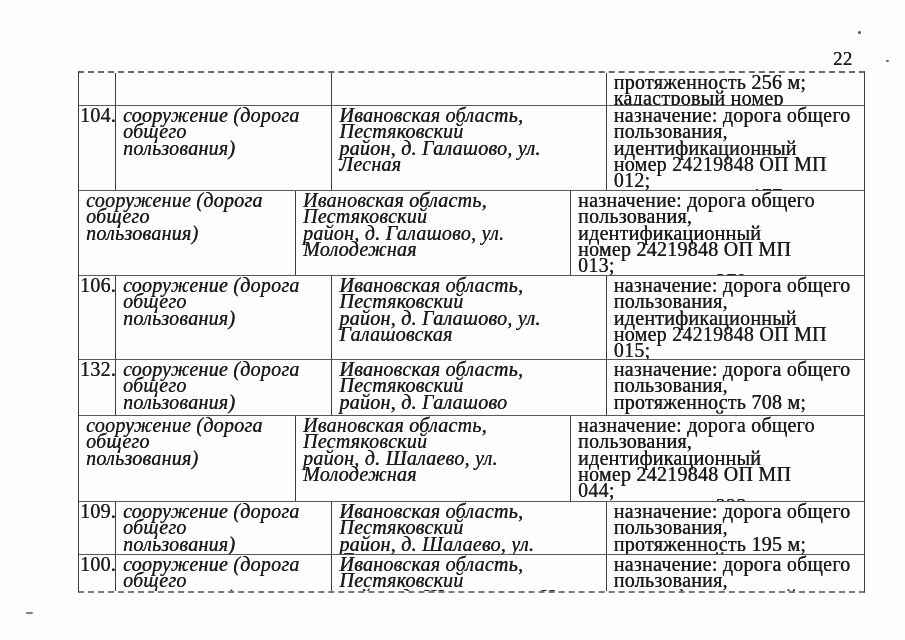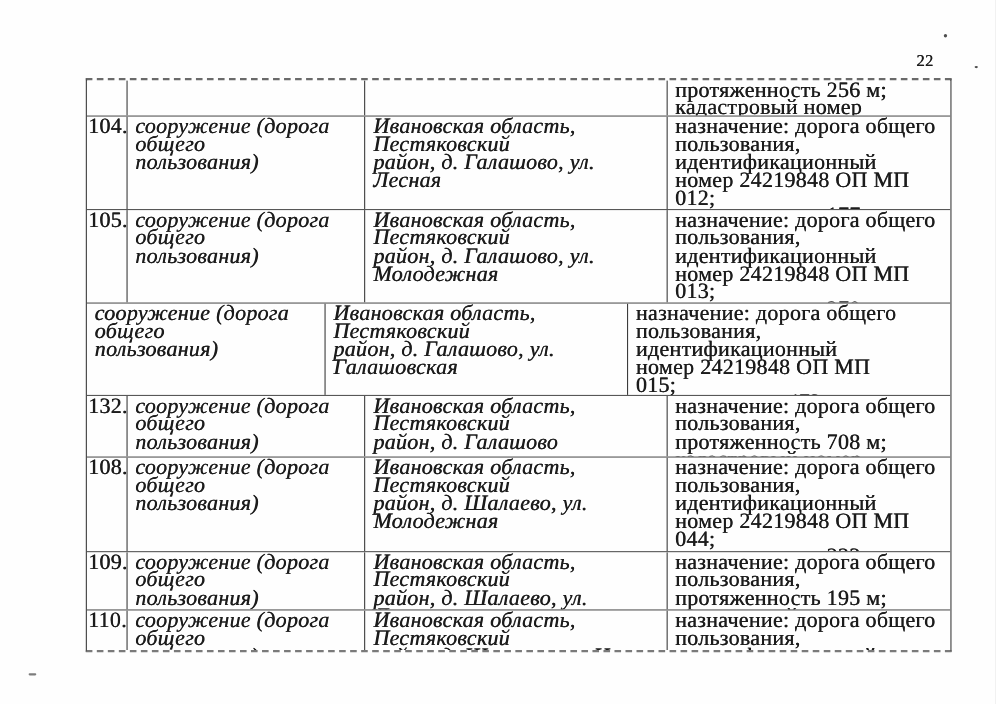--- a/index.html
+++ b/index.html
@@ -13,21 +13,21 @@
     height: 640px;
     background: #fefefe;
     font-family: "Liberation Serif", "DejaVu Serif", serif;
     color: #1c1c1c;
     overflow: hidden;
   }
   .page-number {
     position: absolute;
     left: 833px;
     top: 48px;
-    font-size: 15px;
+    font-size: 19px;
     letter-spacing: 0.3px;
     text-shadow: 0.3px 0 0 currentColor;
   }
   .doc-table {
     position: absolute;
     left: 78px;
     top: 71px;
     width: 787px;
     height: 522px;
     box-sizing: border-box;
@@ -106,33 +106,33 @@
       <div class="cell c-addr">Ивановская область, Пестяковский
 район, д. Галашово, ул. Лесная</div>
       <div class="cell c-det">назначение: дорога общего
 пользования, идентификационный
 номер 24219848 ОП МП 012;
 протяженность 177 м; кадастровый
 номер 37:12:030804:202</div>
     </div>
 
     <div class="t-row rh2">
-      <div class="cell c-num">105.</div>
       <div class="cell c-obj">сооружение (дорога общего
 пользования)</div>
       <div class="cell c-addr">Ивановская область, Пестяковский
 район, д. Галашово, ул. Молодежная</div>
       <div class="cell c-det">назначение: дорога общего
 пользования, идентификационный
 номер 24219848 ОП МП 013;
 протяженность 270 м;
 кадастровый номер 37:12:030804:199</div>
     </div>
 
     <div class="t-row rh3">
+      <div class="cell c-num">106.</div>
       <div class="cell c-obj">сооружение (дорога общего
 пользования)</div>
       <div class="cell c-addr">Ивановская область, Пестяковский
 район, д. Галашово, ул. Галашовская</div>
       <div class="cell c-det">назначение: дорога общего
 пользования, идентификационный
 номер 24219848 ОП МП 015;
 протяженность 473 м;
 кадастровый номер 37:12:030804:201</div>
     </div>
@@ -142,21 +142,20 @@
       <div class="cell c-obj">сооружение (дорога общего
 пользования)</div>
       <div class="cell c-addr">Ивановская область, Пестяковский
 район, д. Галашово</div>
       <div class="cell c-det">назначение: дорога общего
 пользования, протяженность 708 м;
 кадастровый номер 37:12:030804:198</div>
     </div>
 
     <div class="t-row rh5">
-      <div class="cell c-num">108.</div>
       <div class="cell c-obj">сооружение (дорога общего
 пользования)</div>
       <div class="cell c-addr">Ивановская область, Пестяковский
 район, д. Шалаево, ул. Молодежная</div>
       <div class="cell c-det">назначение: дорога общего
 пользования, идентификационный
 номер 24219848 ОП МП 044;
 протяженность 223 м;
 кадастровый номер 37:12:030702:583</div>
     </div>
@@ -166,21 +165,21 @@
       <div class="cell c-obj">сооружение (дорога общего
 пользования)</div>
       <div class="cell c-addr">Ивановская область, Пестяковский
 район, д. Шалаево, ул. Лесная</div>
       <div class="cell c-det">назначение: дорога общего
 пользования, протяженность 195 м;
 кадастровый номер 37:12:030702:585</div>
     </div>
 
     <div class="t-row">
-      <div class="cell c-num">110.</div>
+      <div class="cell c-num">100.</div>
       <div class="cell c-obj">сооружение (дорога общего
 пользования)</div>
       <div class="cell c-addr">Ивановская область, Пестяковский
 район, д. Шалаево, ул. Новая</div>
       <div class="cell c-det">назначение: дорога общего
 пользования,  идентификационный</div>
     </div>
 
   </div>
 </div>

